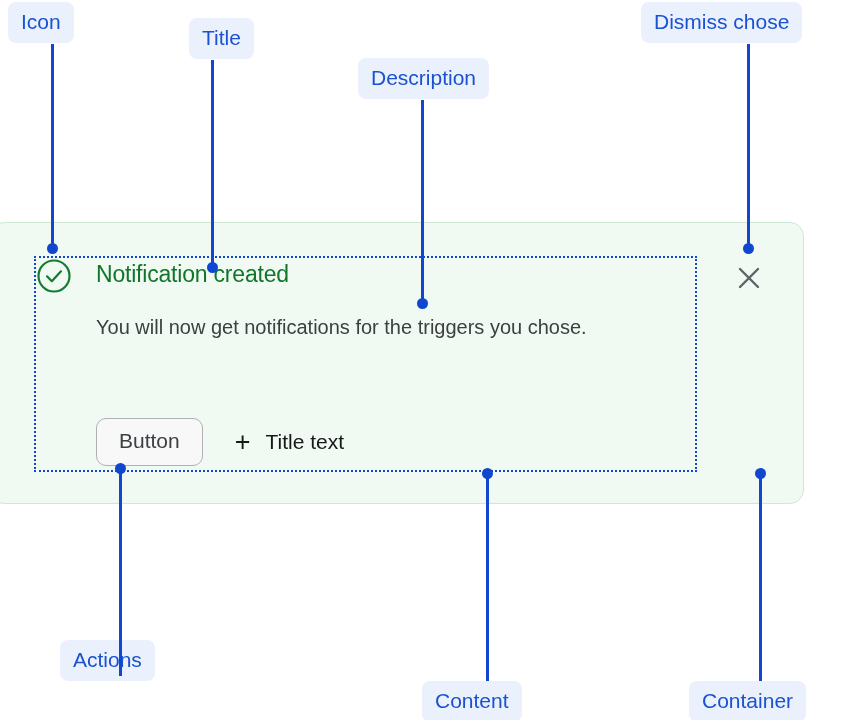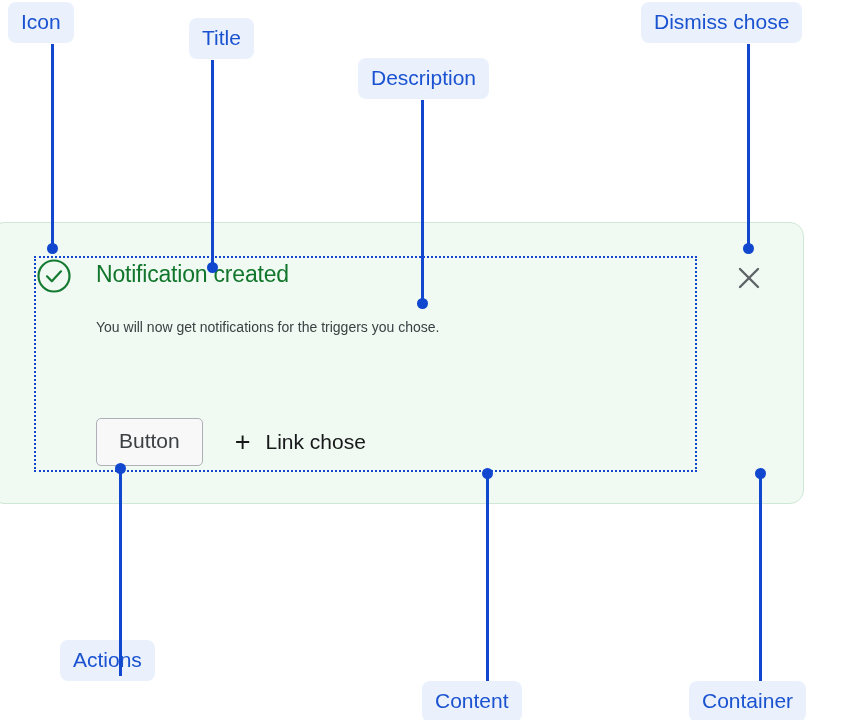--- a/index.html
+++ b/index.html
@@ -98,37 +98,37 @@
     font-size: 23px;
     font-weight: normal;
     color: #11762c;
     letter-spacing: -0.2px;
   }
   #notif-desc {
     position: absolute;
     left: 96px;
     top: 308px;
     width: 600px;
-    font-size: 14px;
+    font-size: 20px;
     line-height: 39px;
     color: #3c4043;
   }
 
   
   #actions {
     position: absolute;
     left: 96px;
     top: 418px;
     display: flex;
     align-items: center;
   }
   #action-button {
     background: #f8f8f8;
     border: 1px solid #adb0b4;
-    border-radius: 5px;
+    border-radius: 10px;
     color: #3c4043;
     font-size: 21px;
     font-family: "Liberation Sans", sans-serif;
     padding: 10px 22px 12px 22px;
     cursor: pointer;
   }
   #link-action {
     display: flex;
     align-items: center;
     margin-left: 32px;
@@ -172,21 +172,21 @@
   </div>
 
   <div id="notif-title">Notification created</div>
 
   <div id="notif-desc">You will now get notifications for the triggers you chose.</div>
 
   <div id="actions">
     <button id="action-button">Button</button>
     <div id="link-action">
       <span id="link-plus">+</span>
-      <span>Link chose</span>
+      <span>Title text</span>
     </div>
   </div>
 
   <div id="dismiss-button">
     <svg width="32" height="32" viewBox="0 0 32 32">
       <line x1="7" y1="7" x2="25" y2="25" stroke="#5f6368" stroke-width="2.4" stroke-linecap="round"></line>
       <line x1="25" y1="7" x2="7" y2="25" stroke="#5f6368" stroke-width="2.4" stroke-linecap="round"></line>
     </svg>
   </div>
 

